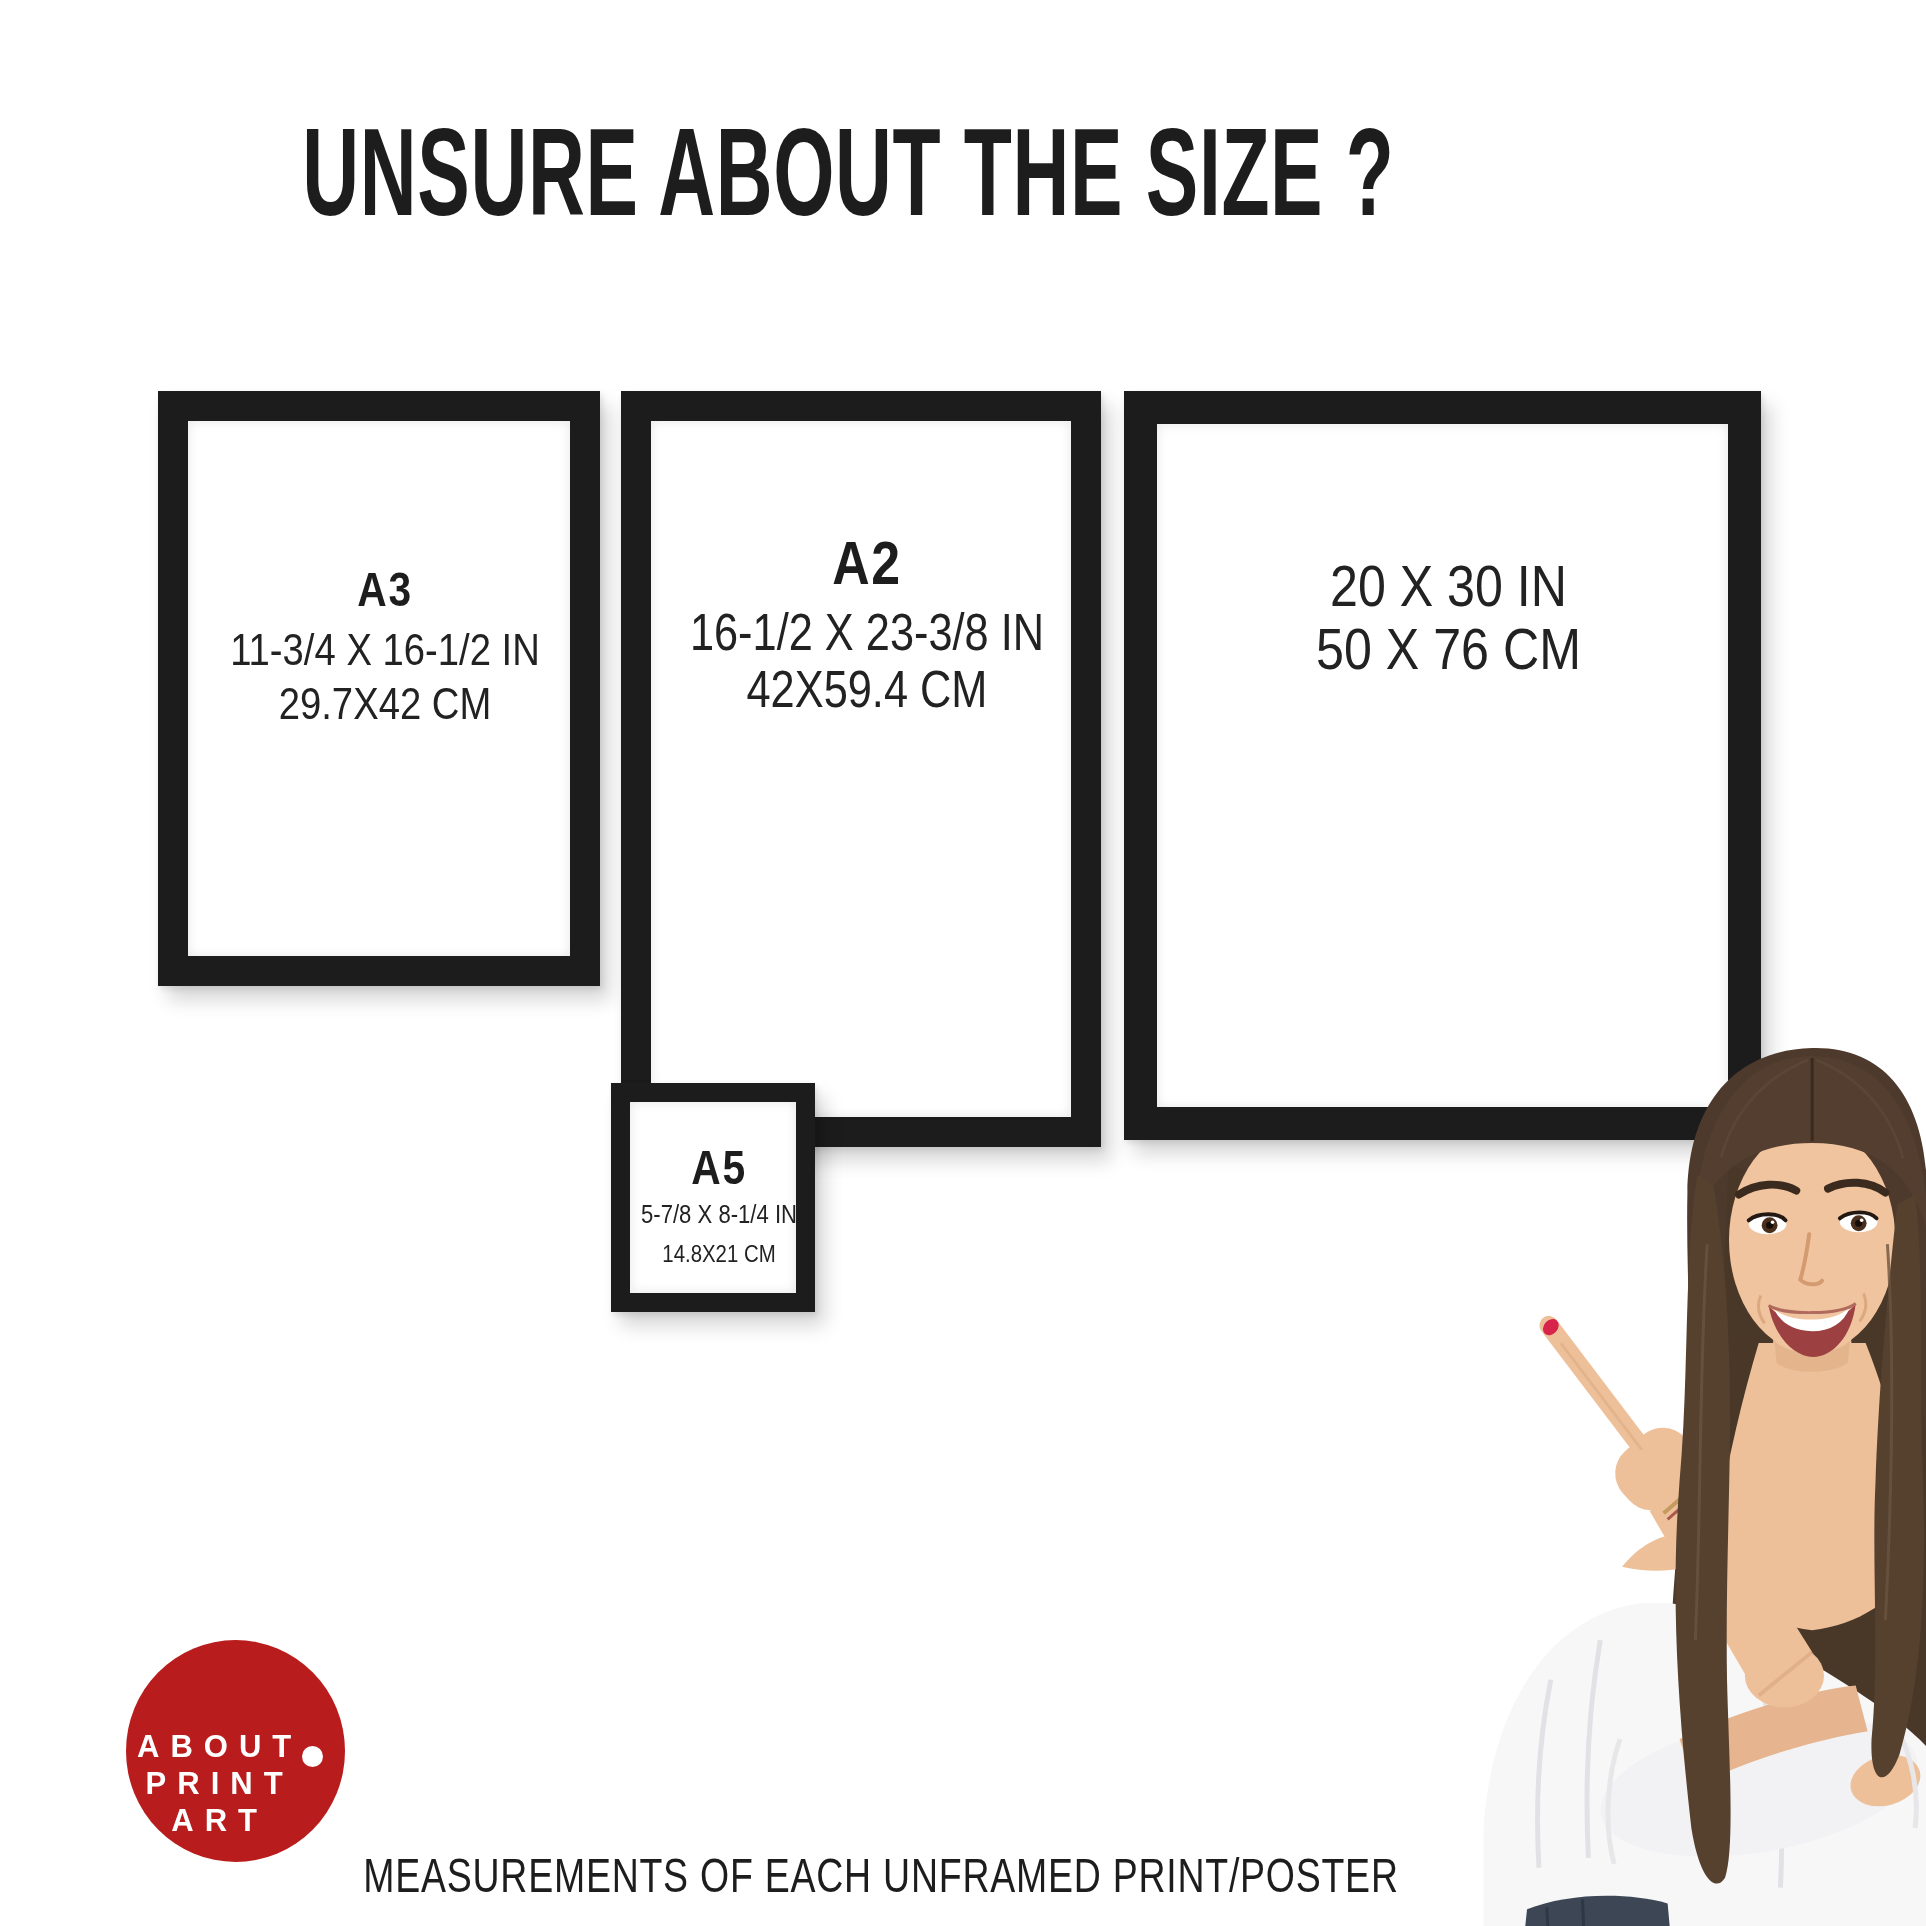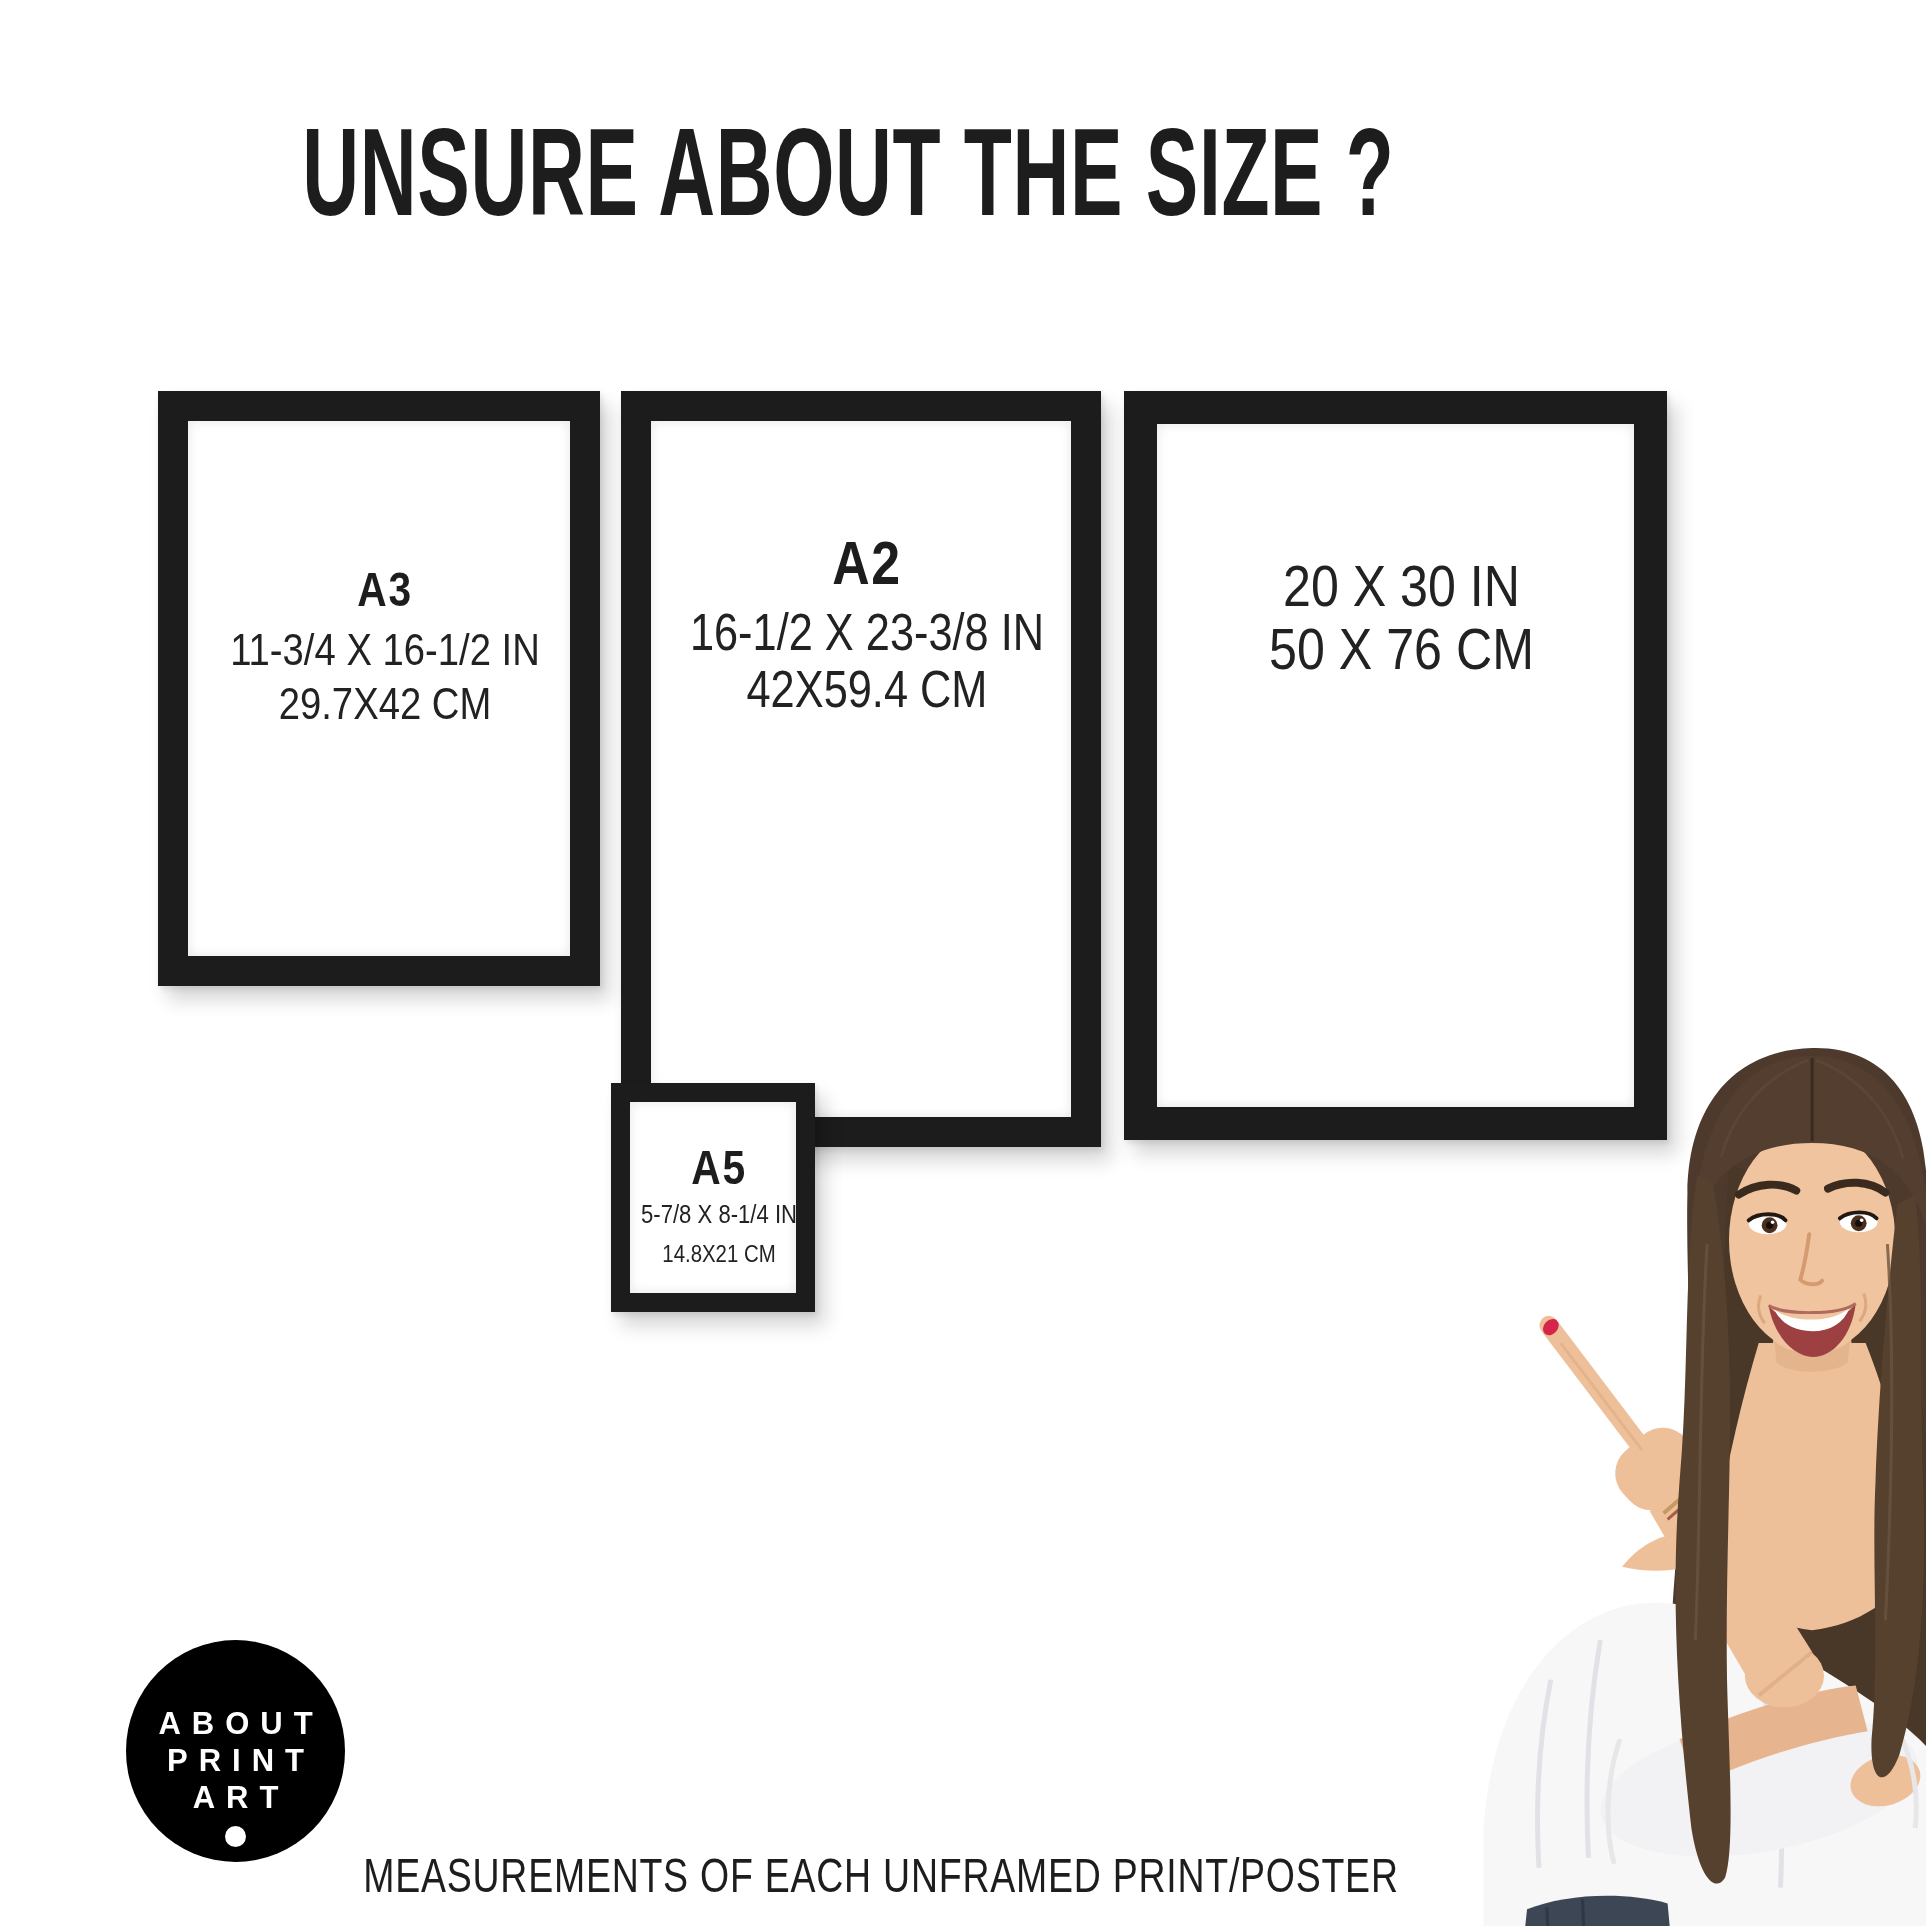--- a/index.html
+++ b/index.html
@@ -14,21 +14,21 @@
     letter-spacing:1px;transform:scaleX(0.63);transform-origin:50% 0;
   }
   
   .frame{
     position:absolute;box-sizing:border-box;background:#fff;border-style:solid;border-color:#1c1c1c;
     box-shadow:10px 14px 18px rgba(0,0,0,0.16), 2px 3px 6px rgba(0,0,0,0.10), inset 0 0 12px rgba(0,0,0,0.10);
     padding-left:12px;
   }
   .f-a3  {left:158px; top:371px; width:442px; height:595px; border-width:30px;}
   .f-a2  {left:621px; top:371px; width:480px; height:756px; border-width:30px;}
-  .f-2030{left:1124px;top:371px; width:543px; height:749px; border-width:33px;}
+  .f-2030{left:1124px;top:371px; width:637px; height:749px; border-width:33px;}
   .f-a4  {left:292px; top:995px;width:299px; height:389px; border-width:26px;}
   .f-a5  {left:611px; top:1063px;width:204px; height:229px; border-width:19px;}
   .frame-text{
     width:100%;height:100%;display:flex;flex-direction:column;align-items:center;
     transform:scaleX(0.85);transform-origin:50% 0;white-space:nowrap;
   }
   .f-label{font-weight:bold;letter-spacing:2px;}
   .f-dims{font-weight:normal;letter-spacing:0px;color:#222;}
   .f-a3 .frame-text{padding-top:141px;}
   .f-a3 .f-label{font-size:48px;margin-bottom:6px;}
@@ -42,21 +42,21 @@
   .f-a4 .f-label{font-size:51px;margin-bottom:8px;}
   .f-a4 .f-dims{font-size:37px;}
   .f-a4 .d-in{margin-bottom:18px;}
   .f-a5 .frame-text{padding-top:38px;}
   .f-a5 .f-label{font-size:48px;margin-bottom:4px;}
   .f-a5 .d-in{font-size:26px;margin-bottom:10px;}
   .f-a5 .d-cm{font-size:24px;}
   
   .logo{
     position:absolute;left:126px;top:1620px;width:219px;height:222px;border-radius:50%;
-    background:#000000;display:flex;flex-direction:column;align-items:center;justify-content:flex-start;
+    background:#b91c1c;display:flex;flex-direction:row;align-items:center;justify-content:flex-start;
     padding-top:0;box-sizing:border-box;
   }
   .logo-text{margin-top:65px;text-align:center;color:#ffffff;font-weight:bold;
     font-size:31px;line-height:37px;letter-spacing:11px;text-indent:11px;}
   .logo-dot{width:21px;height:21px;border-radius:50%;background:#ffffff;margin-top:10px;}
   
   .footer-note{
     position:absolute;top:1828px;left:0;width:1762px;text-align:center;
     font-size:48px;font-weight:normal;letter-spacing:1px;white-space:nowrap;
     transform:scaleX(0.78);transform-origin:50% 0;color:#1d1d1d;

